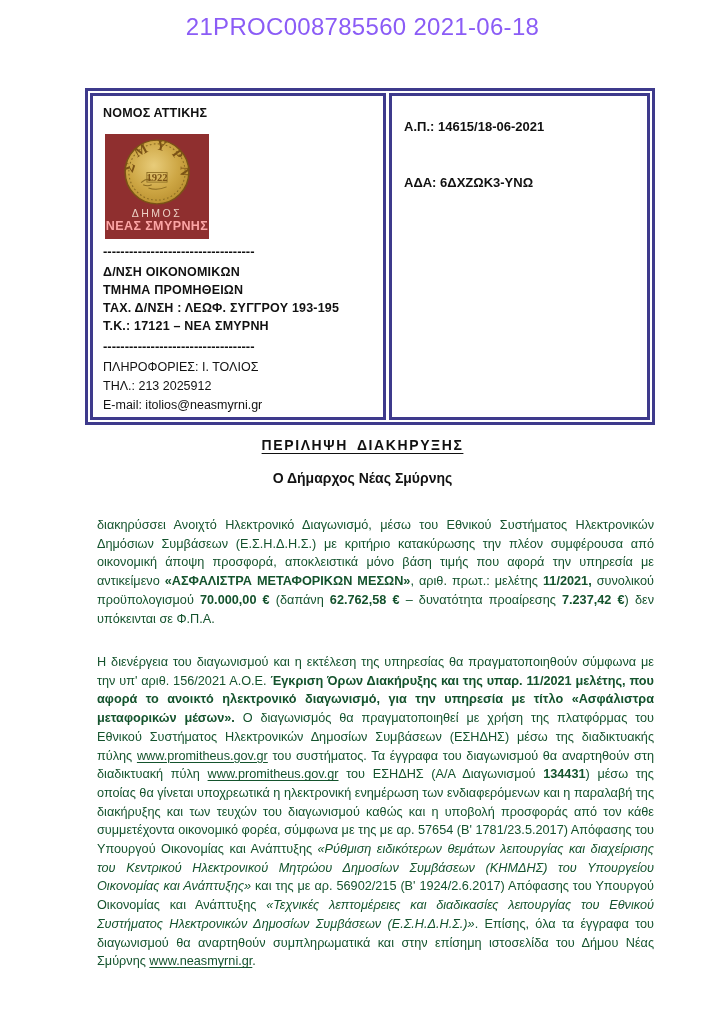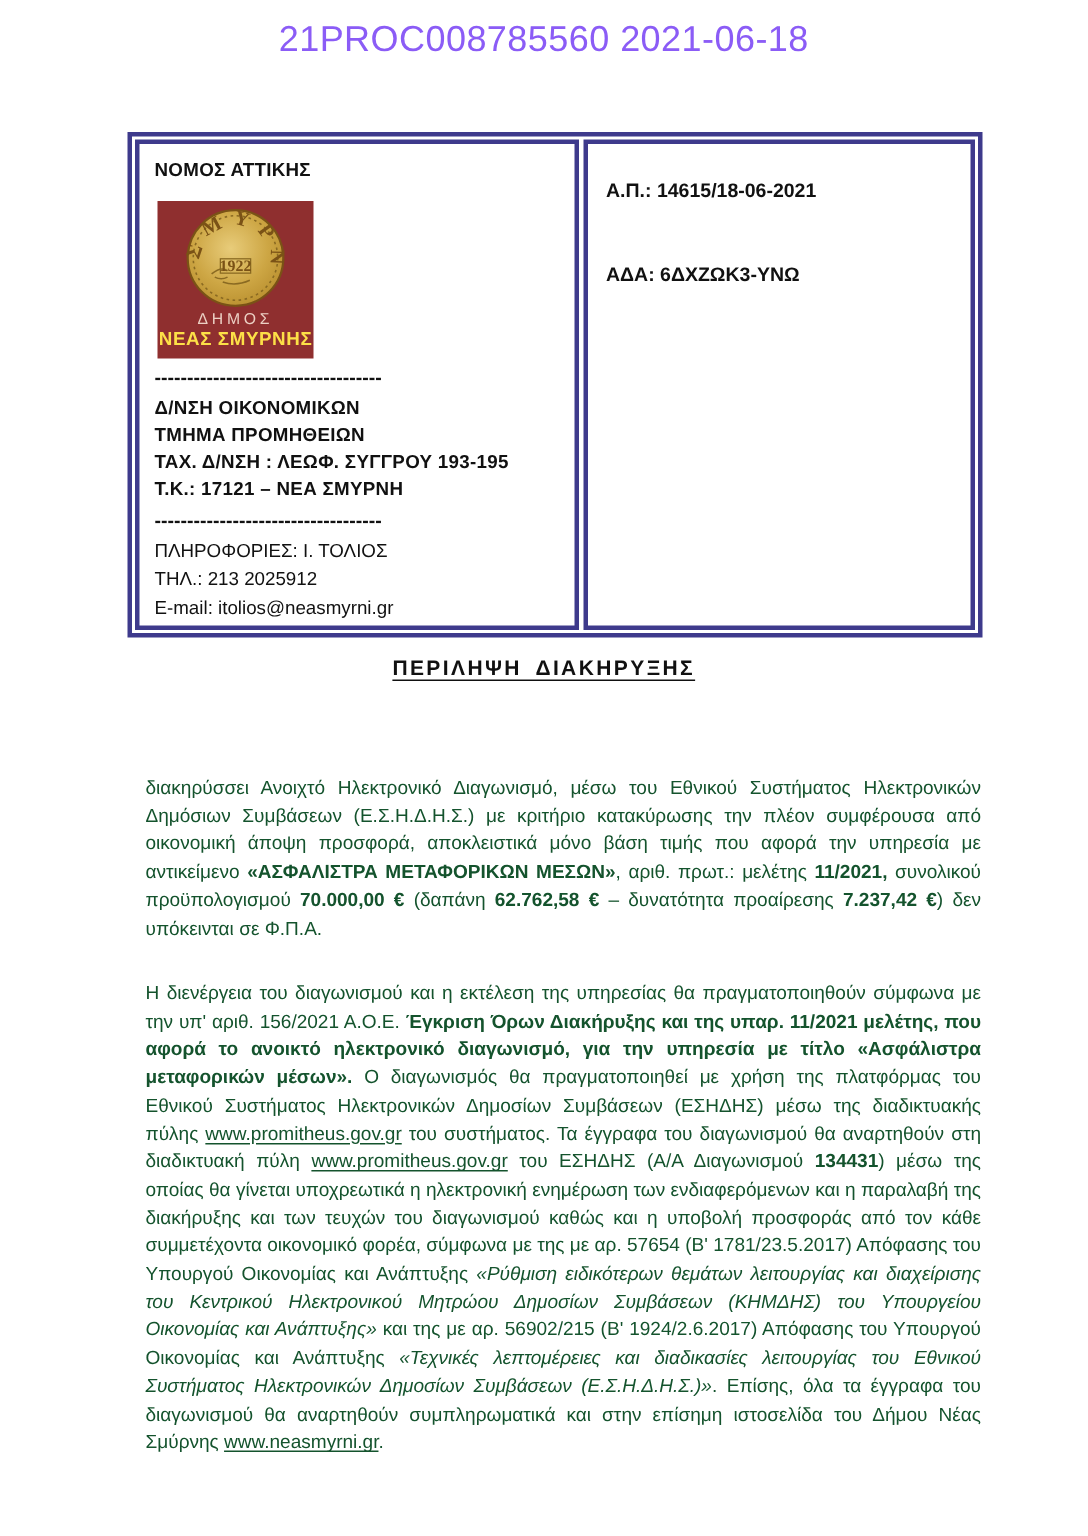--- a/index.html
+++ b/index.html
@@ -25,21 +25,21 @@
   .divider{font-weight:bold;font-size:13px;line-height:13px;margin:5px 0 5px 0;
            white-space:nowrap;overflow:hidden;width:160px;}
   
   .logo{
     width:104px;height:105px;background:var(--logo_bg,#8f2f2f);
     margin:12px 0 6px 2px;display:flex;flex-direction:column;align-items:center;
   }
   .coin{width:68px;height:68px;margin-top:4px;}
   .logo-dimos{color:var(--logo_dimos_text,#ecd0c4);font-size:10.5px;letter-spacing:2.5px;
               line-height:12px;margin-top:1px;}
-  .logo-city{color:#fde047;font-weight:bold;font-size:12.5px;letter-spacing:0.4px;line-height:15px;}
+  .logo-city{color:#fca5a5;font-weight:bold;font-size:12.5px;letter-spacing:0.4px;line-height:15px;}
   .coin-rim-letters{font-family:"Liberation Serif",serif;font-size:13px;font-weight:bold;
                     letter-spacing:6px;fill:var(--coin_gold_dark,#7a5216);}
   .coin-year{font-family:"Liberation Serif",serif;font-size:10px;font-weight:bold;
              fill:var(--coin_gold_dark,#7a5216);}
   .ada-line{margin-top:41px;}
   .prot-line,.ada-line{font-weight:bold;font-size:13px;white-space:nowrap;}
   
   .title{
     position:absolute;top:437px;left:0;right:0;text-align:center;
     font-size:14px;font-weight:bold;letter-spacing:1.6px;word-spacing:4px;
@@ -106,18 +106,19 @@
       <div class="lh-contact">E-mail: itolios@neasmyrni.gr</div>
     </div>
 
     <div class="cell cell-right">
       <div class="prot-line">Α.Π.: 14615/18-06-2021</div>
       <div class="ada-line">ΑΔΑ: 6ΔΧΖΩΚ3-ΥΝΩ</div>
     </div>
   </div>
 
   <div class="title">ΠΕΡΙΛΗΨΗ ΔΙΑΚΗΡΥΞΗΣ</div>
+  <div class="subtitle">Ο Δήμαρχος Νέας Σμύρνης</div>
 
   <p class="body-p p1"><span>διακηρύσσει Ανοιχτό Ηλεκτρονικό Διαγωνισμό, μέσω του Εθνικού Συστήματος Ηλεκτρονικών Δημόσιων Συμβάσεων (Ε.Σ.Η.Δ.Η.Σ.) με κριτήριο κατακύρωσης την πλέον συμφέρουσα από οικονομική άποψη προσφορά, αποκλειστικά μόνο βάση τιμής που αφορά την υπηρεσία με αντικείμενο </span><span class="b">«ΑΣΦΑΛΙΣΤΡΑ ΜΕΤΑΦΟΡΙΚΩΝ ΜΕΣΩΝ»</span><span>, αριθ. πρωτ.: μελέτης </span><span class="b">11/2021,</span><span> συνολικού προϋπολογισμού </span><span class="b">70.000,00 €</span><span> (δαπάνη </span><span class="b">62.762,58 €</span><span> – δυνατότητα προαίρεσης </span><span class="b">7.237,42 €</span><span>) δεν υπόκεινται σε Φ.Π.Α.</span></p>
 
   <p class="body-p p2"><span>Η διενέργεια του διαγωνισμού και η εκτέλεση της υπηρεσίας θα πραγματοποιηθούν σύμφωνα με την υπ' αριθ. 156/2021 Α.Ο.Ε. </span><span class="b">Έγκριση Όρων Διακήρυξης και της υπαρ. 11/2021 μελέτης, που αφορά το ανοικτό ηλεκτρονικό διαγωνισμό, για την υπηρεσία με τίτλο «Ασφάλιστρα μεταφορικών μέσων».</span><span>  Ο διαγωνισμός θα πραγματοποιηθεί με χρήση της πλατφόρμας του Εθνικού Συστήματος Ηλεκτρονικών Δημοσίων Συμβάσεων (ΕΣΗΔΗΣ) μέσω της διαδικτυακής πύλης </span><span class="u">www.promitheus.gov.gr</span><span> του συστήματος. Τα έγγραφα του διαγωνισμού θα αναρτηθούν στη διαδικτυακή πύλη </span><span class="u">www.promitheus.gov.gr</span><span> του ΕΣΗΔΗΣ (Α/Α Διαγωνισμού </span><span class="b">134431</span><span>) μέσω της οποίας θα γίνεται υποχρεωτικά η ηλεκτρονική ενημέρωση των ενδιαφερόμενων και η παραλαβή της διακήρυξης και των τευχών του διαγωνισμού καθώς και η υποβολή προσφοράς από τον κάθε συμμετέχοντα οικονομικό φορέα, σύμφωνα με της με αρ. 57654 (Β' 1781/23.5.2017) Απόφασης του Υπουργού Οικονομίας και Ανάπτυξης </span><span class="i">«Ρύθμιση ειδικότερων θεμάτων λειτουργίας και διαχείρισης του Κεντρικού Ηλεκτρονικού Μητρώου Δημοσίων Συμβάσεων (ΚΗΜΔΗΣ) του Υπουργείου Οικονομίας και Ανάπτυξης»</span><span> και της με αρ. 56902/215 (Β' 1924/2.6.2017) Απόφασης του Υπουργού Οικονομίας και Ανάπτυξης </span><span class="i">«Τεχνικές λεπτομέρειες και διαδικασίες λειτουργίας του Εθνικού Συστήματος Ηλεκτρονικών Δημοσίων Συμβάσεων (Ε.Σ.Η.Δ.Η.Σ.)»</span><span>. Επίσης, όλα τα έγγραφα του διαγωνισμού θα αναρτηθούν συμπληρωματικά και στην επίσημη ιστοσελίδα του Δήμου Νέας Σμύρνης </span><span class="u">www.neasmyrni.gr</span><span>.</span></p>
 
 </div>
 
 </body></html>

